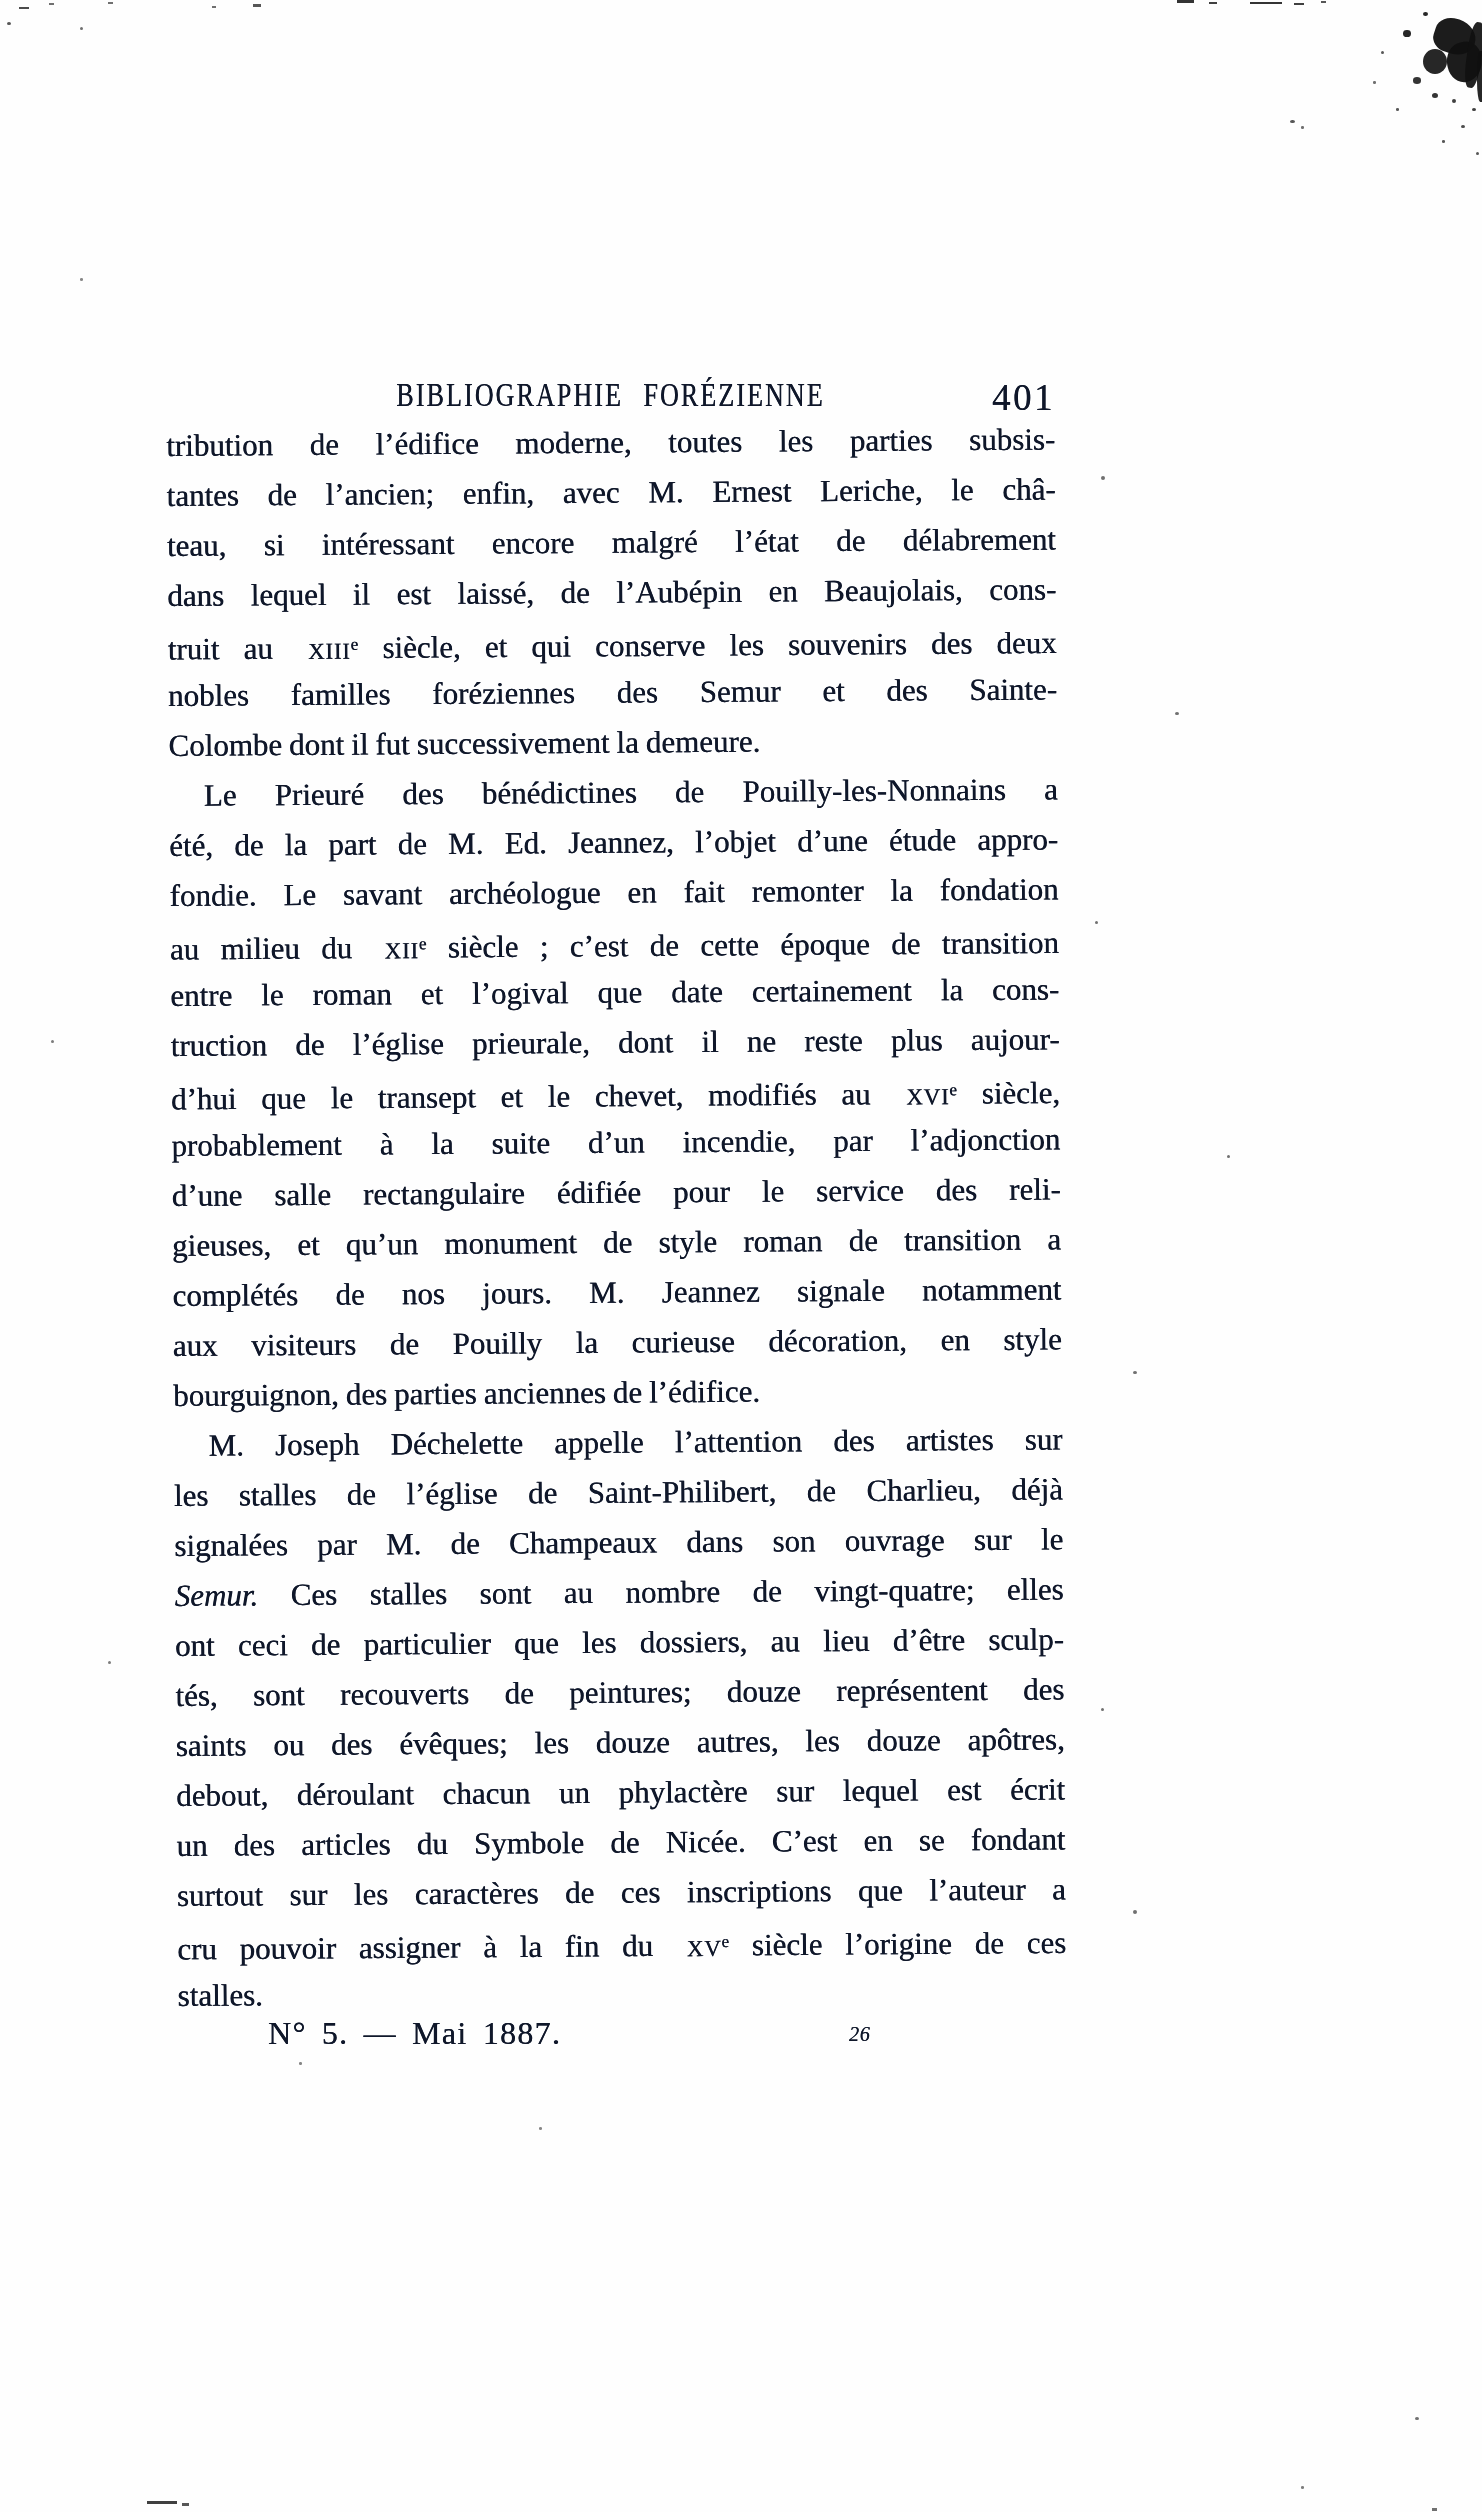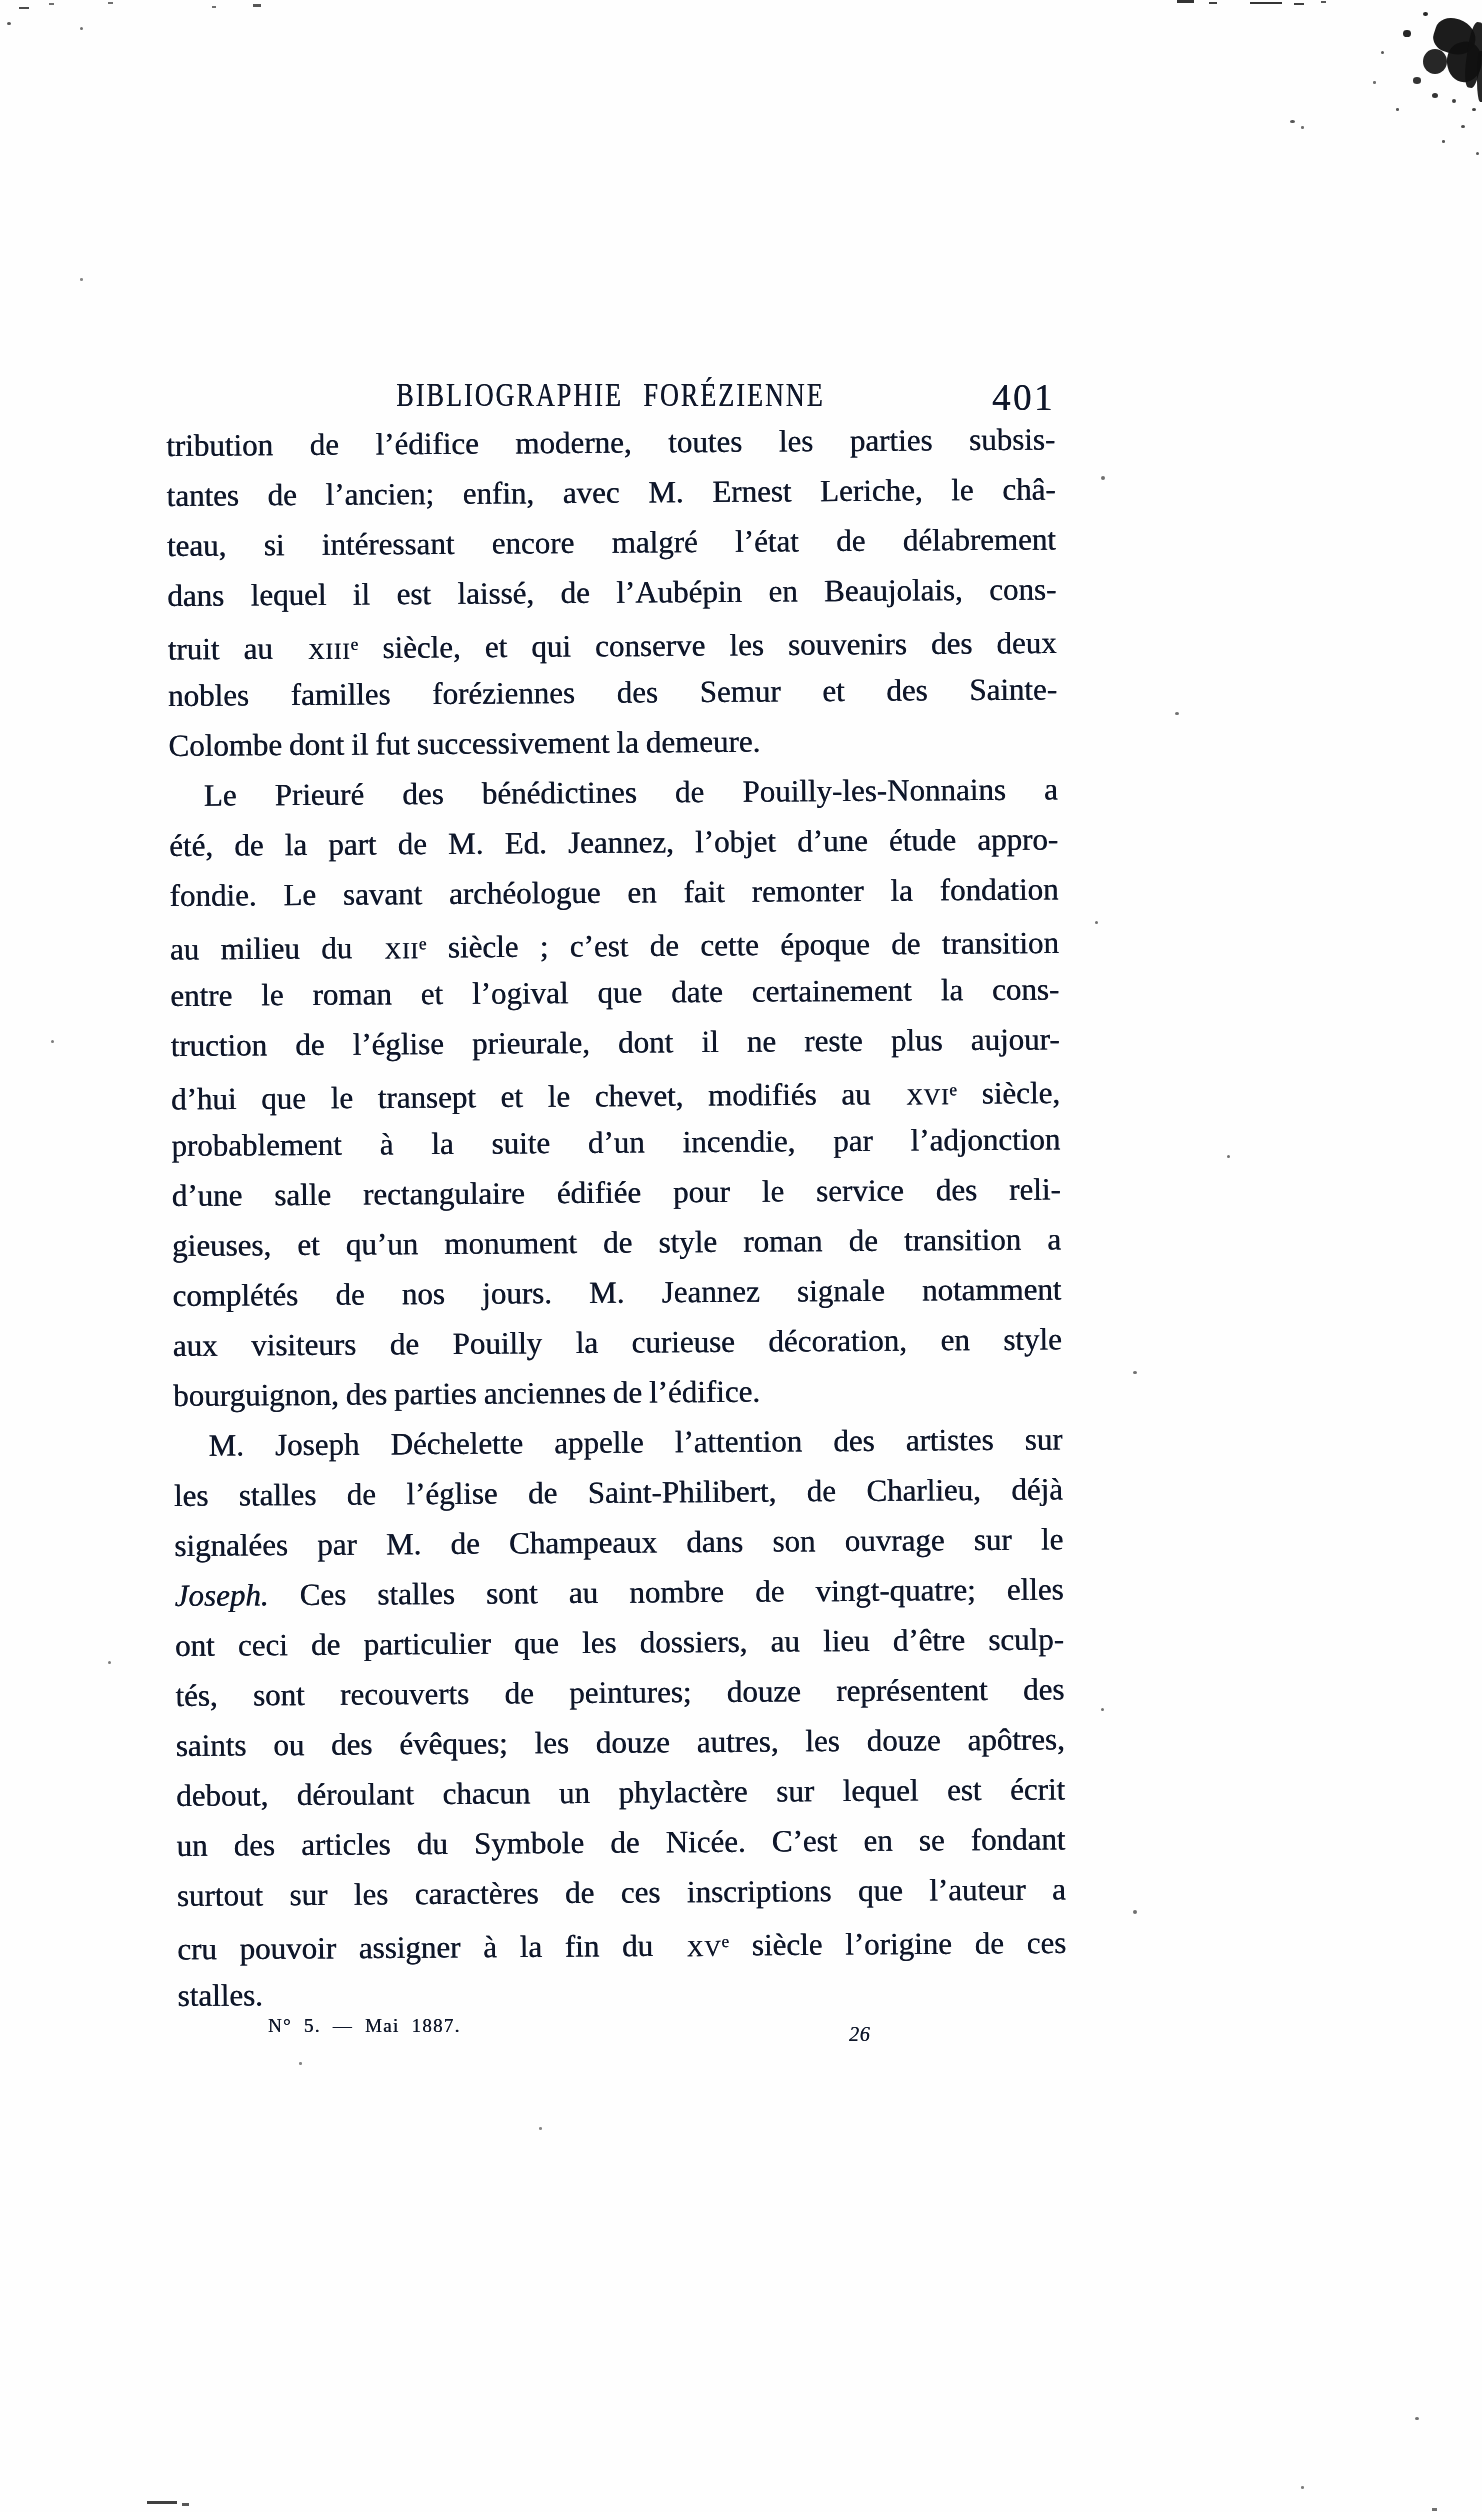--- a/index.html
+++ b/index.html
@@ -70,21 +70,21 @@
     text-indent: 35px;
   }
   .sc  { text-transform: uppercase; font-size: 0.74em; letter-spacing: 0.8px; margin-left: 11px; }
   .sup { font-size: 0.55em; vertical-align: 0.5em; }
   .it  { font-style: italic; }
   
   .issue-line {
     position: absolute;
     left: 268px;
     top: 2015px;
-    font-size: 19px;
+    font-size: 32px;
     letter-spacing: 1.3px;
     word-spacing: 5.9px;
     text-shadow: 0.3px 0 0 currentColor;
     text-align: right;
   }
   .signature-mark {
     position: absolute;
     left: 849px;
     top: 2023px;
     font-size: 20px;
@@ -125,21 +125,21 @@
       <div class="line">d’hui que le transept et le chevet, modifiés au <span class="sc">xvi</span><span class="sup">e</span> siècle,</div>
       <div class="line">probablement à la suite d’un incendie, par l’adjonction</div>
       <div class="line">d’une salle rectangulaire édifiée pour le service des reli-</div>
       <div class="line">gieuses, et qu’un monument de style roman de transition a</div>
       <div class="line">complétés de nos jours. M. Jeannez signale notamment</div>
       <div class="line">aux visiteurs de Pouilly la curieuse décoration, en style</div>
       <div class="line last">bourguignon, des parties anciennes de l’édifice.</div>
       <div class="line indent">M. Joseph Déchelette appelle l’attention des artistes sur</div>
       <div class="line">les stalles de l’église de Saint-Philibert, de Charlieu, déjà</div>
       <div class="line">signalées par M. de Champeaux dans son ouvrage sur le</div>
-      <div class="line"><span class="it">Joseph.</span> Ces stalles sont au nombre de vingt-quatre; elles</div>
+      <div class="line"><span class="it">Semur.</span> Ces stalles sont au nombre de vingt-quatre; elles</div>
       <div class="line">ont ceci de particulier que les dossiers, au lieu d’être sculp-</div>
       <div class="line">tés, sont recouverts de peintures; douze représentent des</div>
       <div class="line">saints ou des évêques; les douze autres, les douze apôtres,</div>
       <div class="line">debout, déroulant chacun un phylactère sur lequel est écrit</div>
       <div class="line">un des articles du Symbole de Nicée. C’est en se fondant</div>
       <div class="line">surtout sur les caractères de ces inscriptions que l’auteur a</div>
       <div class="line">cru pouvoir assigner à la fin du <span class="sc">xv</span><span class="sup">e</span> siècle l’origine de ces</div>
       <div class="line last">stalles.</div>
     </div>
 

